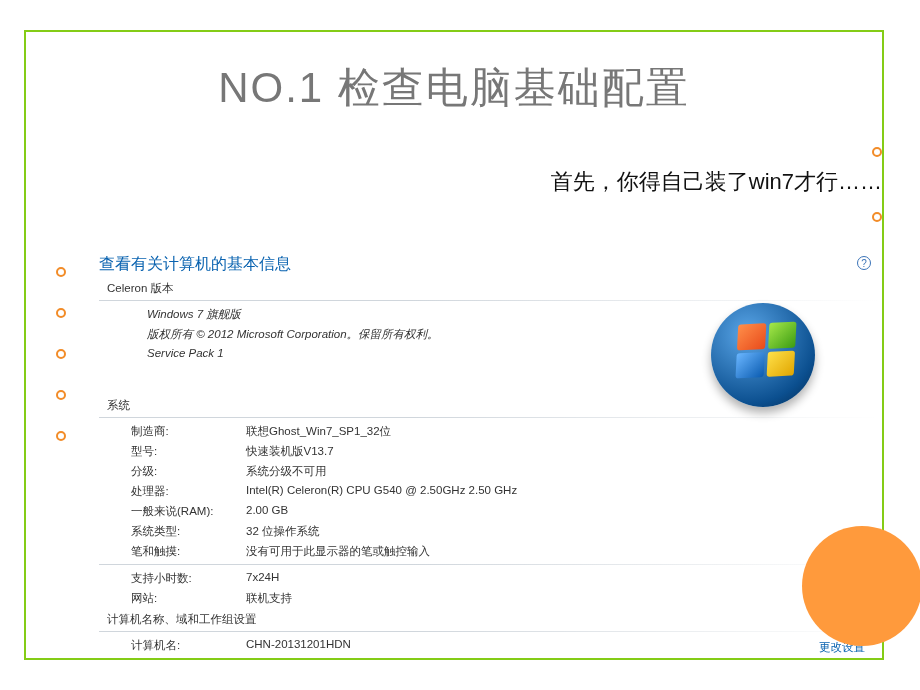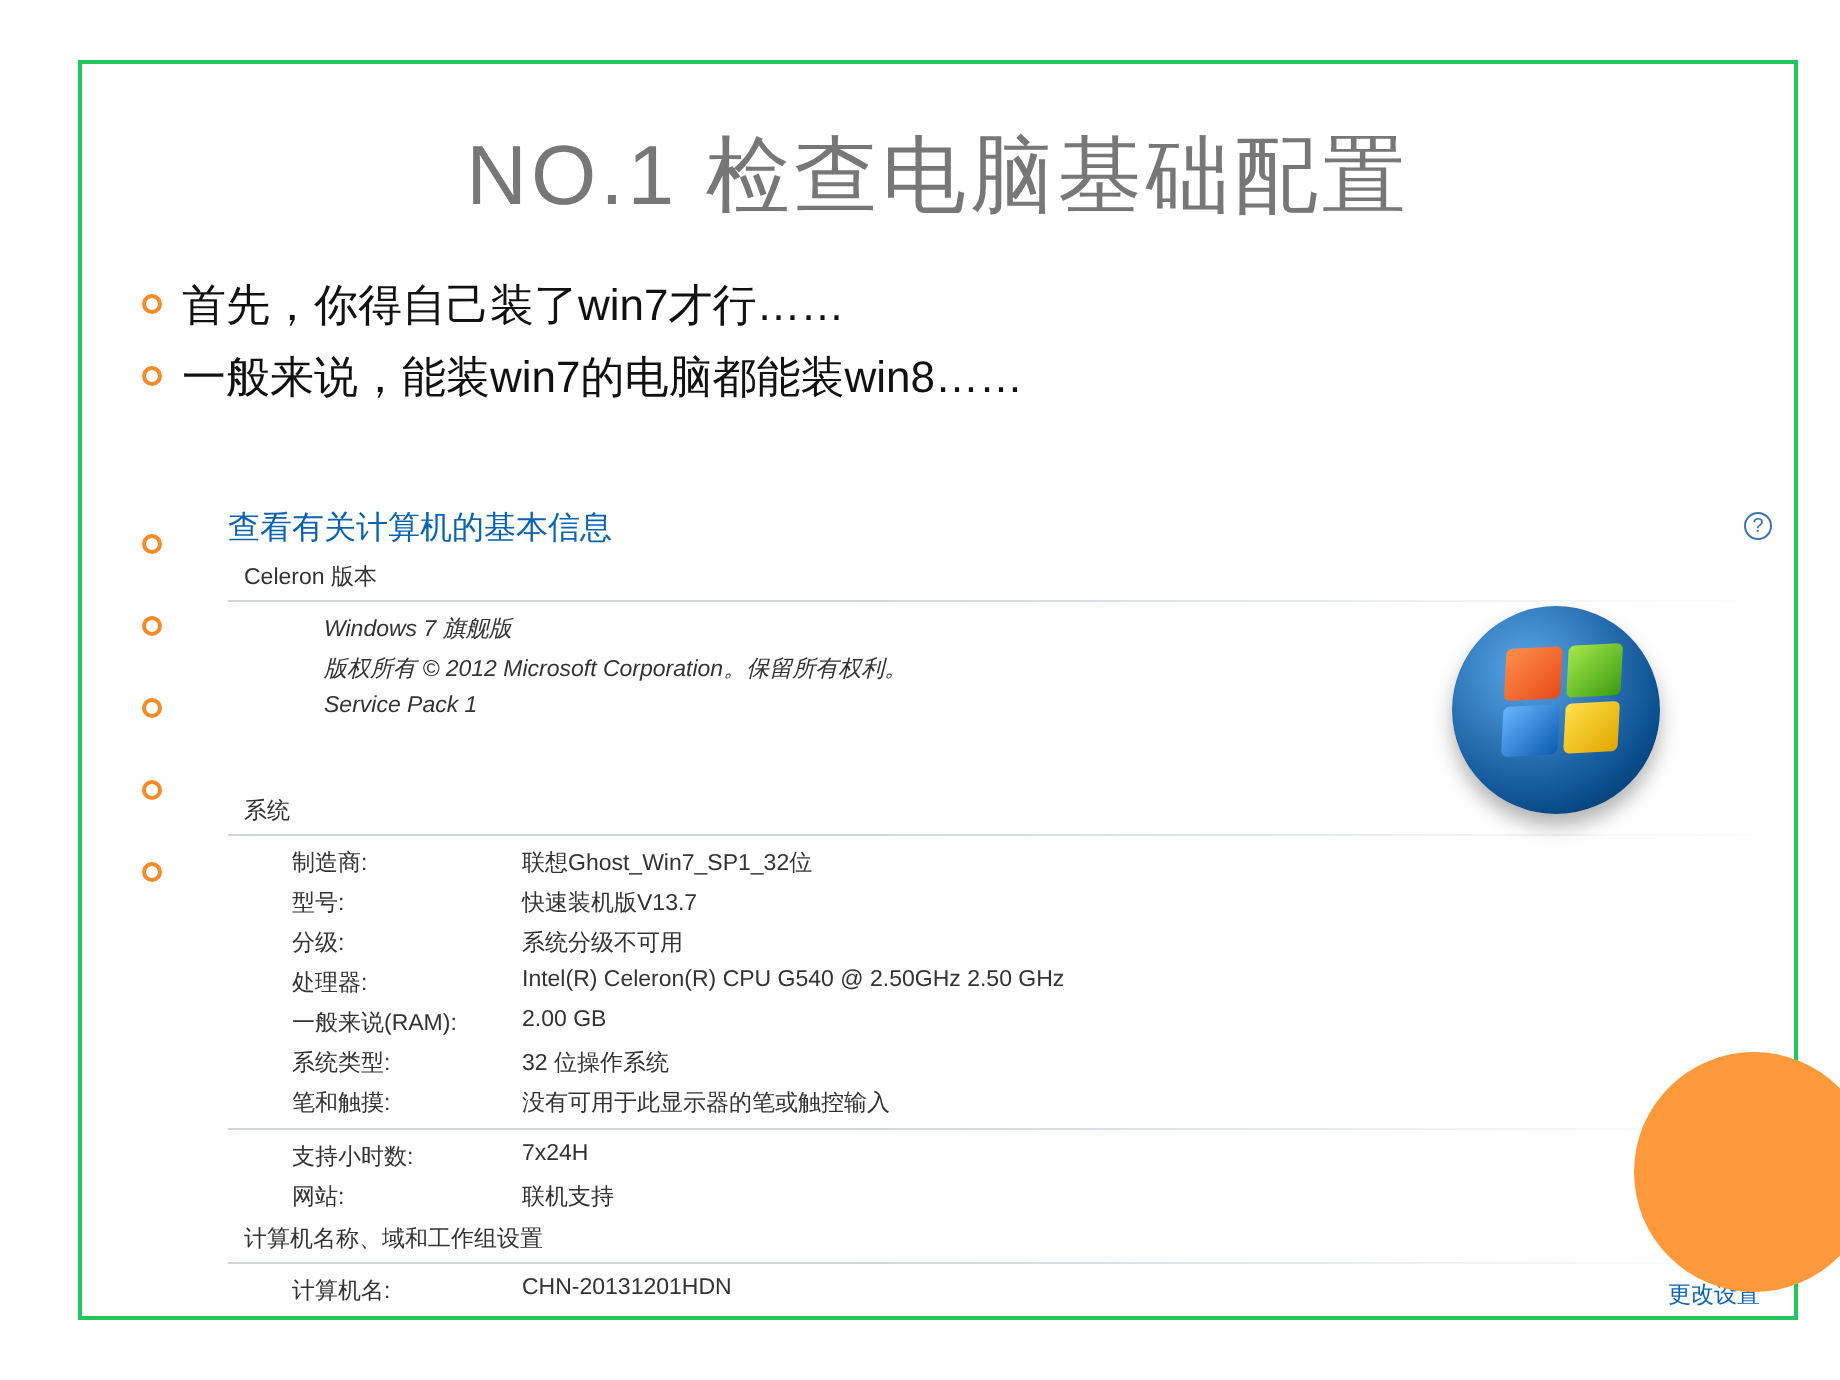--- a/index.html
+++ b/index.html
@@ -6,41 +6,42 @@
   body {
     width: 920px;
     height: 690px;
     background: #fff;
     font-family: "Microsoft YaHei", "SimSun", Arial, sans-serif;
     position: relative;
     overflow: hidden;
   }
   .slide {
     position: absolute;
-    left: 39px; top: 30px;
+    left: 24px; top: 30px;
     width: 860px; height: 630px;
-    border: 2px solid #22c55e;
+    border: 2px solid #84cc16;
   }
   .title {
     text-align: center;
     font-size: 42px;
     font-weight: 400;
     color: #777;
     letter-spacing: 2px;
     margin-top: 28px;
     font-family: Arial, "Microsoft YaHei", sans-serif;
   }
   .bullets {
     margin: 22px 0 0 30px;
   }
   .bullet-row {
     display: flex;
-    align-items: flex-start;
+    align-items: flex-end;
     gap: 10px;
     margin-bottom: 6px;
+    flex-direction: column;
   }
   .bmark {
     width: 10px; height: 10px;
     border: 2px solid #f28c28;
     border-radius: 50%;
     margin-top: 9px;
     flex-shrink: 0;
   }
   .btext {
     font-size: 22px;
@@ -159,21 +160,20 @@
 
   <div class="title">NO.1    检查电脑基础配置</div>
 
   <div class="bullets">
     <div class="bullet-row">
       <div class="bmark"></div>
       <div class="btext">首先，你得自己装了win7才行……</div>
     </div>
     <div class="bullet-row">
       <div class="bmark"></div>
-      <div class="btext">一般来说，能装win7的电脑都能装win8……</div>
     </div>
   </div>
 
   <div class="empty-bullets">
     <div class="bmark"></div>
     <div class="bmark"></div>
     <div class="bmark"></div>
     <div class="bmark"></div>
     <div class="bmark"></div>
   </div>

